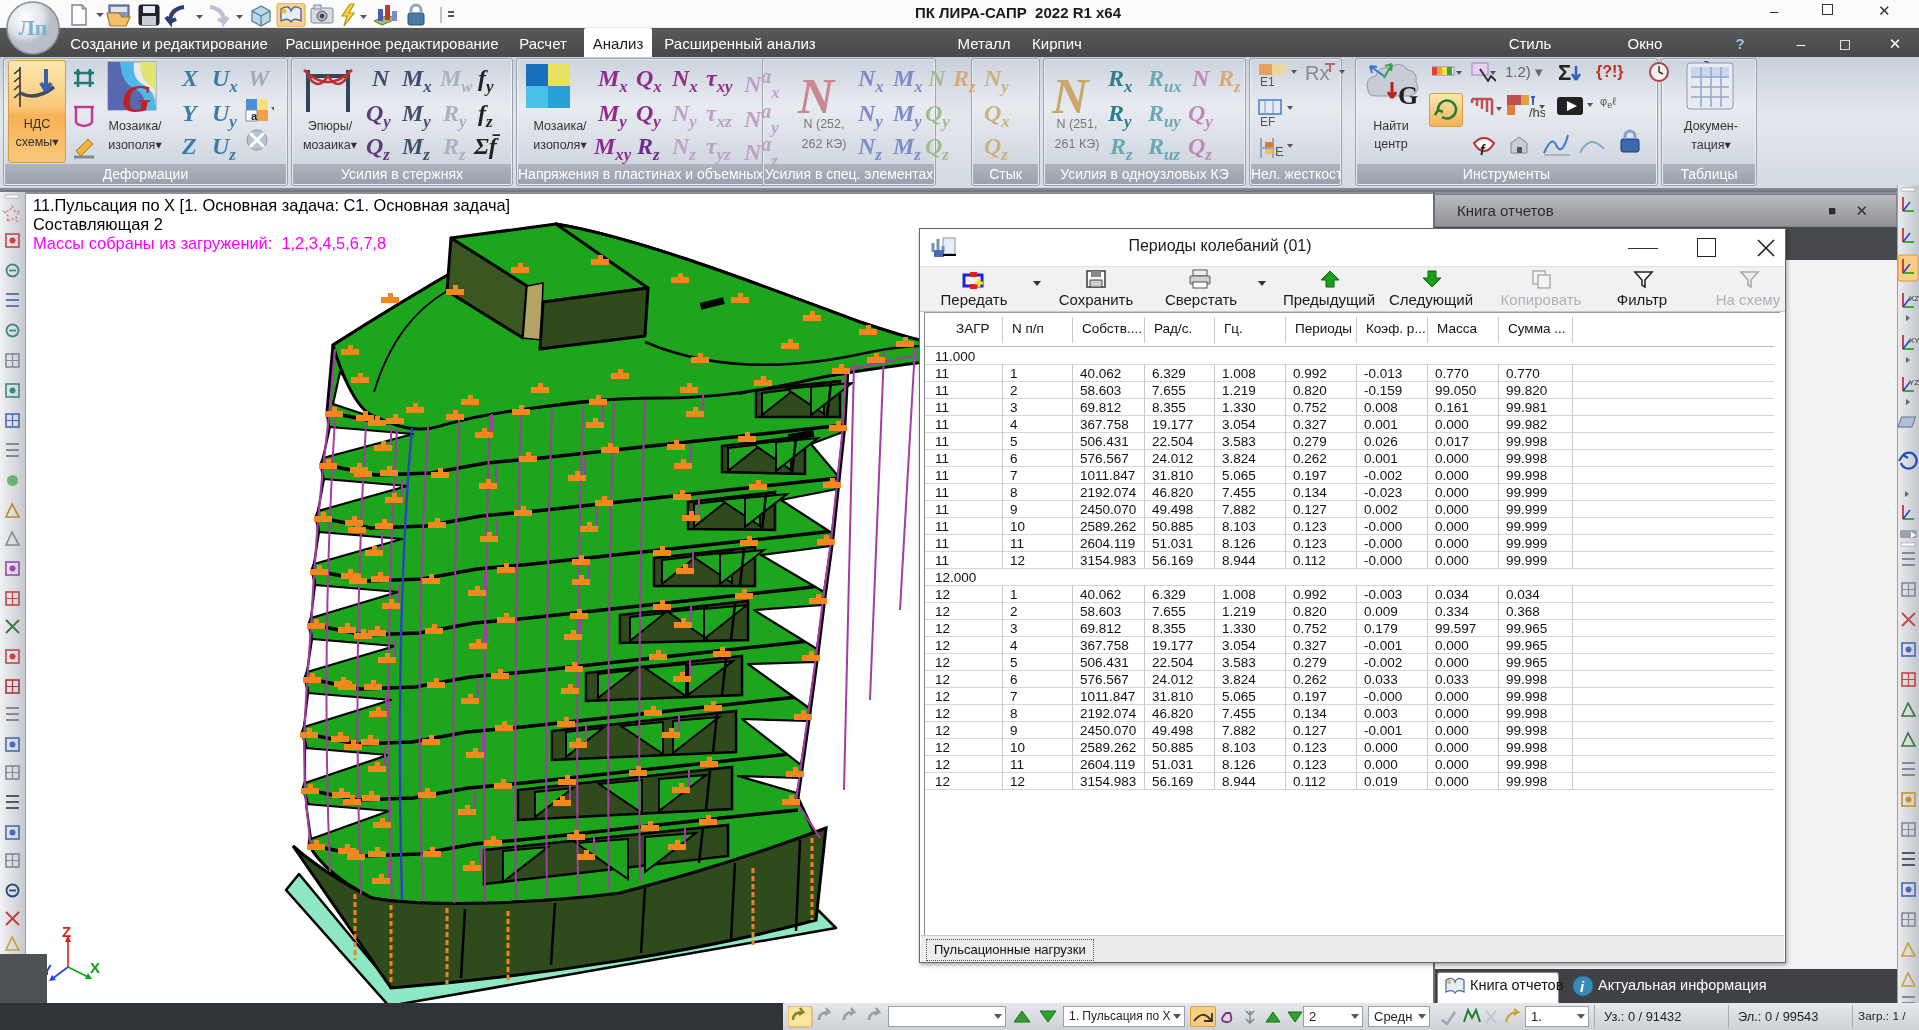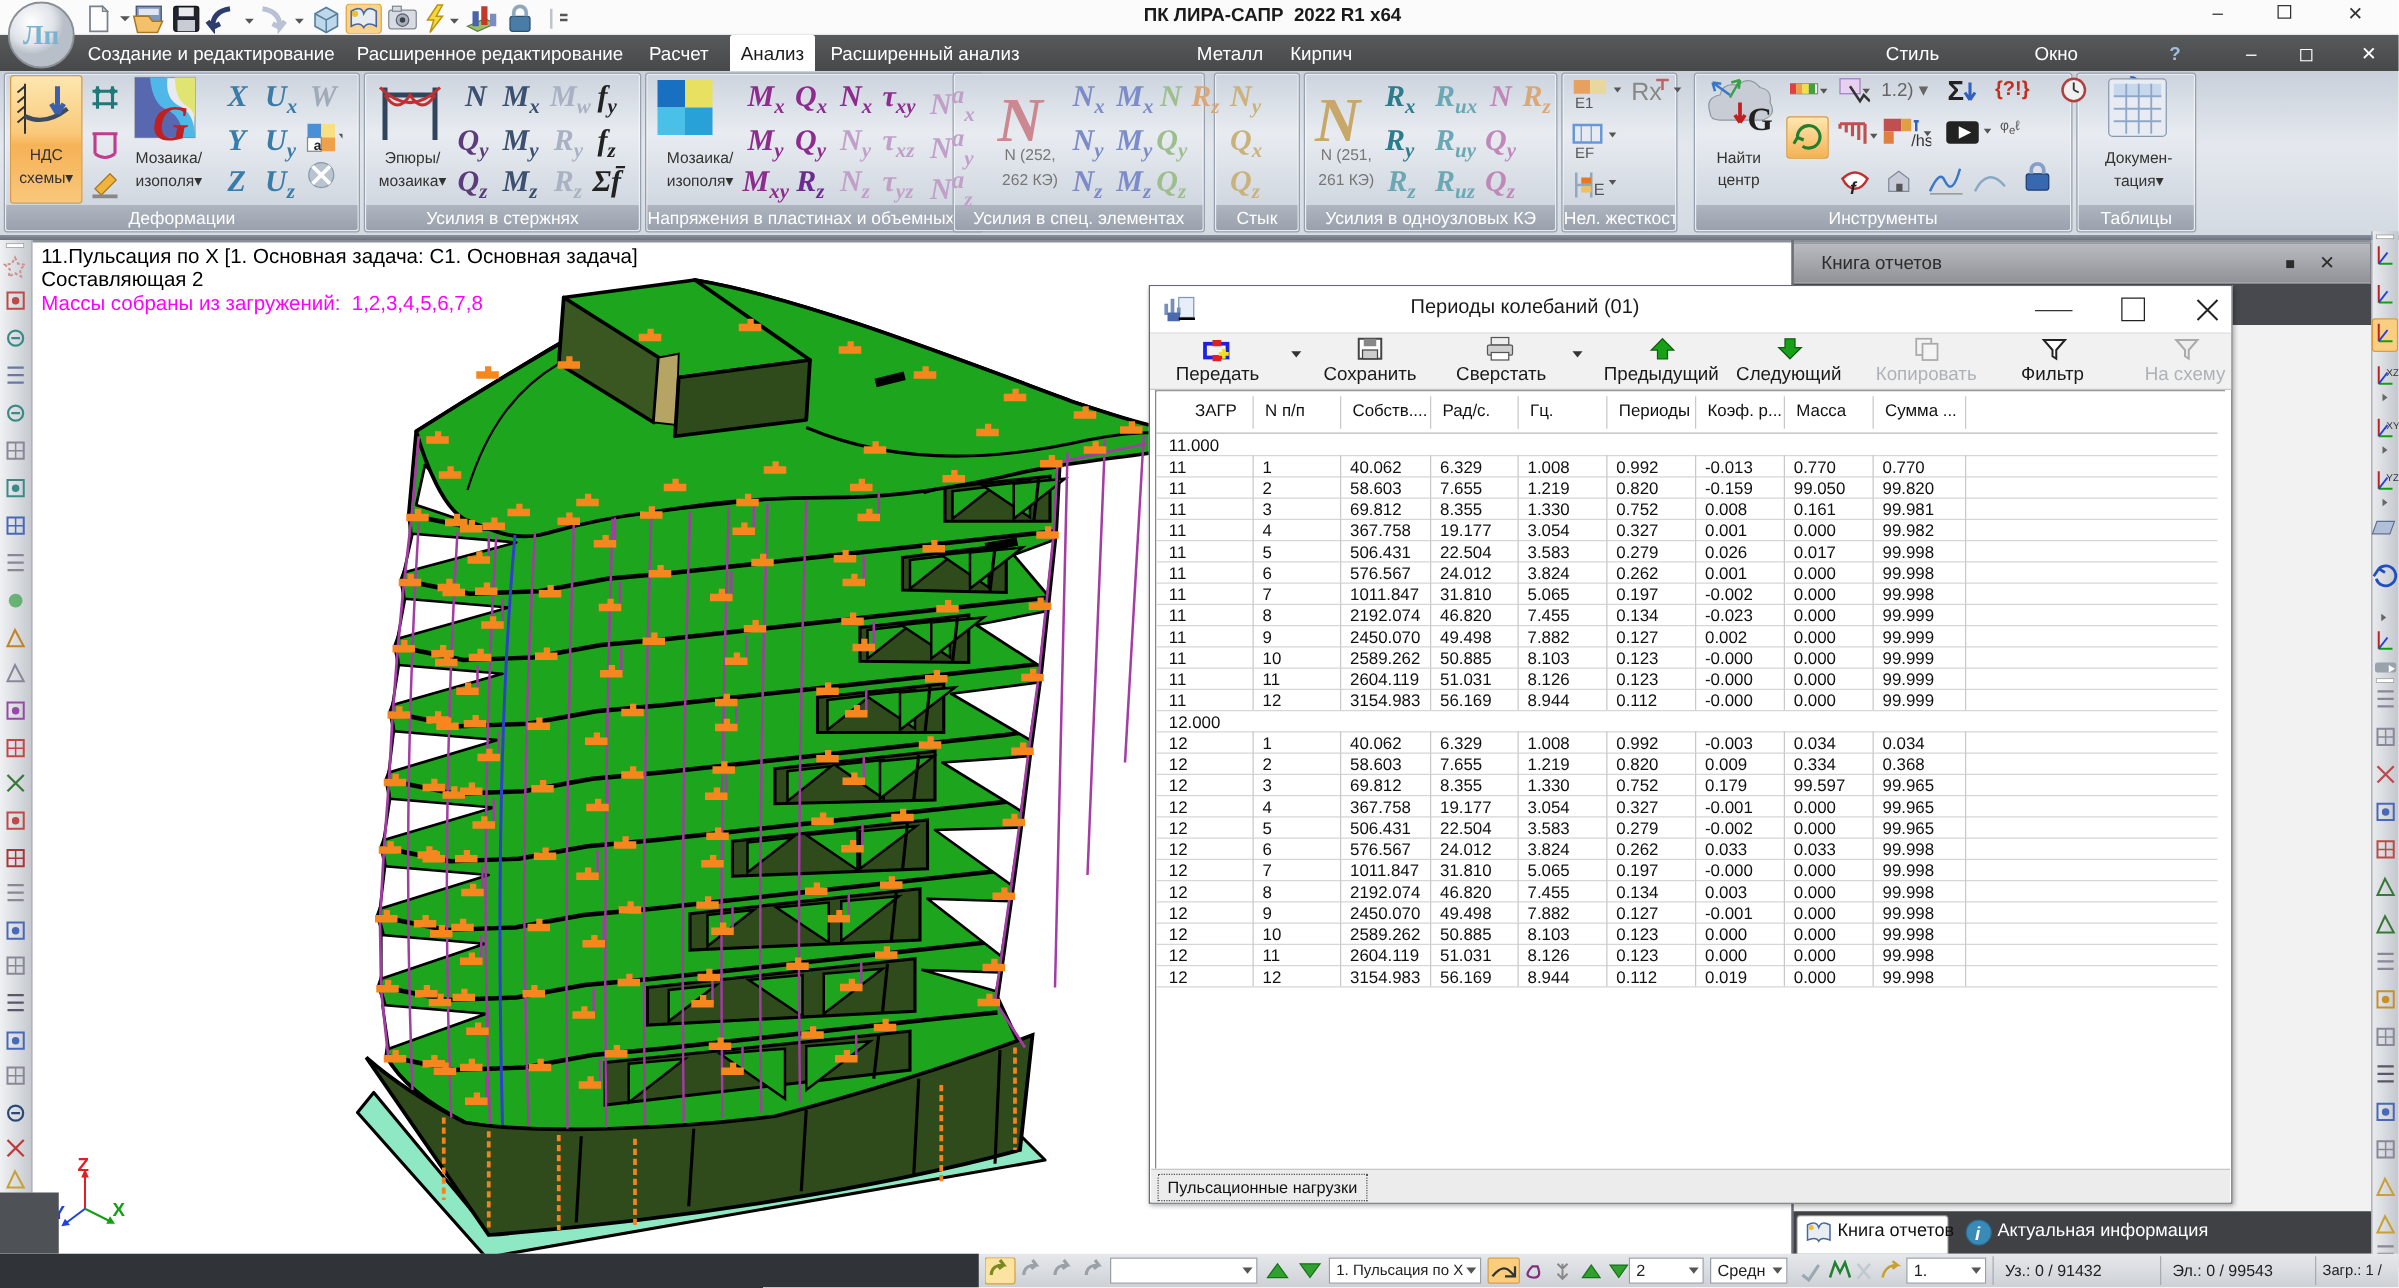--- a/index.html
+++ b/index.html
@@ -131,21 +131,21 @@
 <div class="abs" id="ribbon">
 <div class="grp" style="left:3px;width:285px;">
         <div class="gcap">Деформации</div>
       </div>
 <div class="grp" style="left:291px;width:222px;">
         <div class="gcap">Усилия в стержнях</div>
       </div>
 <div class="grp" style="left:516px;width:271px;">
         <div class="gcap">Напряжения в пластинах и объемных КЭ</div>
       </div>
-<div class="grp" style="left:762px;width:202px;">
+<div class="grp" style="left:762px;width:174px;">
         <div class="gcap">Усилия в спец. элементах</div>
       </div>
 <div class="grp" style="left:971px;width:69px;">
         <div class="gcap">Стык</div>
       </div>
 <div class="grp" style="left:1043px;width:203px;">
         <div class="gcap">Усилия в одноузловых КЭ</div>
       </div>
 <div class="grp" style="left:1249px;width:93px;">
         <div class="gcap">Нел. жесткости</div>

